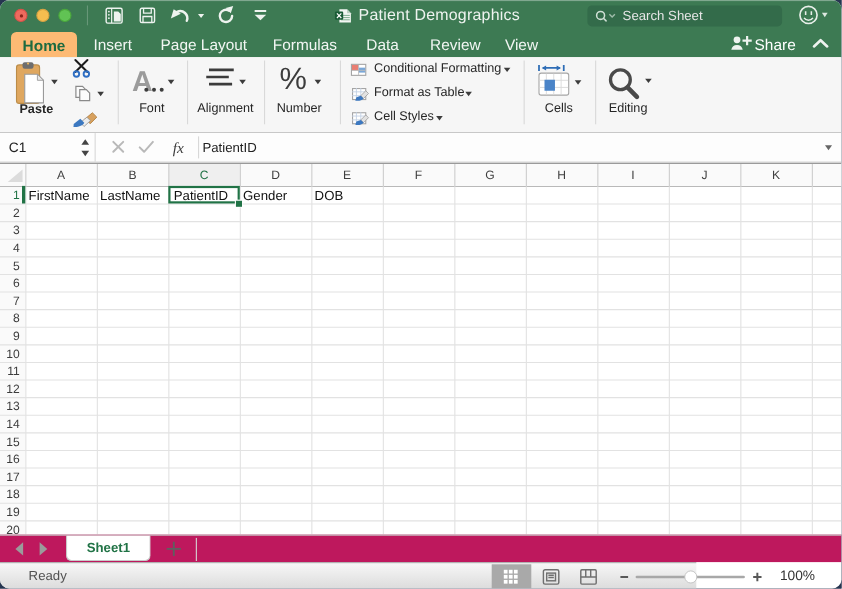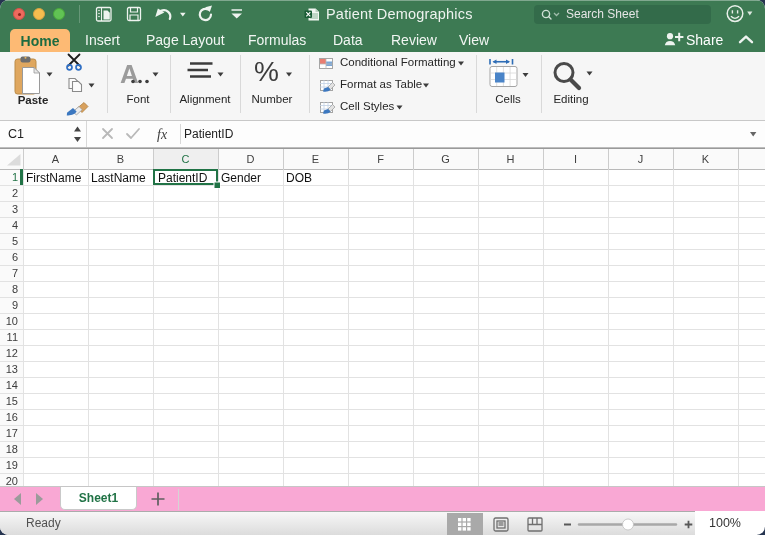--- a/index.html
+++ b/index.html
@@ -37,26 +37,26 @@
 #fbar { position:absolute; left:0; top:121px; width:765px; height:27px; background:#fdfdfd; border-bottom:1px solid #bdbdbd; }
 #nbox-div { position:absolute; left:86px; top:0px; width:1px; height:26px; background:#d8d8d8; }
 #fx-div { position:absolute; left:180px; top:3px; width:1px; height:20px; background:#d8d8d8; }
 #nbox-txt { position:absolute; left:8px; top:0; height:26px; line-height:26px; font-size:12.5px; color:#222; }
 #fml-txt { position:absolute; left:184px; top:0; height:26px; line-height:26px; font-size:12px; color:#222; }
 
 
 #grid { position:absolute; left:0; top:148px; width:765px; height:338px; background:#fff; }
 
 
-#sheetbar { position:absolute; left:0; top:486px; width:765px; height:25px; background:#f9a8d4; border-top:1px solid #c6c6c6; }
+#sheetbar { position:absolute; left:0; top:486px; width:765px; height:25px; background:#be185d; border-top:1px solid #c6c6c6; }
 #stab { position:absolute; left:60px; top:0px; width:77px; height:23px; background:#fff; border:1px solid #c9c9c9; border-top:none; border-radius:0 0 5px 5px; text-align:center; line-height:22px; color:#217346; font-weight:bold; font-size:12px; }
 #stabdiv { position:absolute; left:178px; top:2px; width:1px; height:21px; background:#d4d4d4; }
 
 
-#statusbar { position:absolute; left:0; top:511px; width:695px; height:24px; background:linear-gradient(#f7f7f7,#dcdcdc); border-top:1px solid #ababab; }
+#statusbar { position:absolute; left:0; top:511px; width:633px; height:24px; background:linear-gradient(#f7f7f7,#dcdcdc); border-top:1px solid #ababab; }
 #ready { position:absolute; left:26px; top:0; height:23px; line-height:23px; font-size:12px; color:#515151; }
 #viewsel { position:absolute; left:447px; top:1px; width:36px; height:22px; background:#a9a9a9; }
 #zoomtxt { position:absolute; left:709px; top:0; height:23px; line-height:23px; font-size:12.5px; color:#333; }
 </style>
 </head>
 <body>
 <div id="win">
 
   <div id="greenband"></div>
   <div id="topline"></div>

